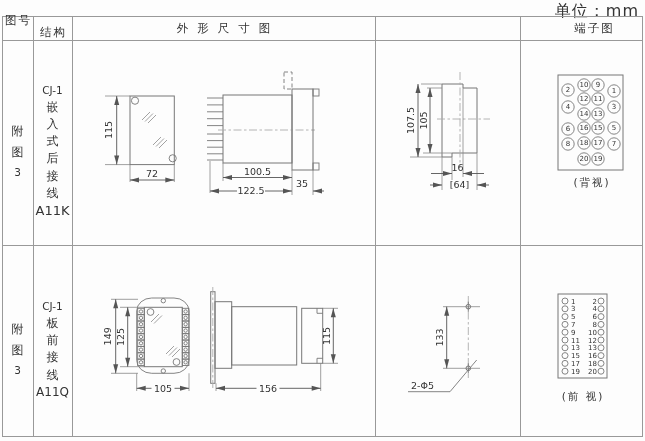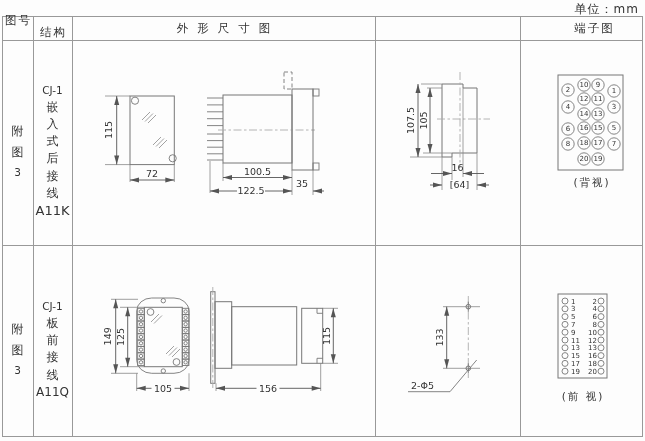--- a/index.html
+++ b/index.html
@@ -1,18 +1,18 @@
 <!DOCTYPE html>
 <html><head>
 <meta charset="utf-8">
 <style>
   html,body{margin:0;padding:0;background:#fff;}
   .sheet{position:relative;width:645px;height:441px;background:#fdfdfd;
          font-family:"DejaVu Sans","Liberation Sans",sans-serif;color:#333;overflow:hidden;}
-  .unit{position:absolute;top:1px;right:6px;font-size:12px;letter-spacing:1px;}
+  .unit{position:absolute;top:1px;right:6px;font-size:16px;letter-spacing:1px;}
   .frame{position:absolute;left:2px;top:16px;width:641px;height:421px;border:1px solid #999;box-sizing:border-box;}
   .vline{position:absolute;top:16px;width:1px;height:421px;background:#999;}
   .hline{position:absolute;left:2px;width:641px;height:1px;background:#999;}
   .cell{position:absolute;display:flex;align-items:center;justify-content:center;box-sizing:border-box;}
   .hdr{font-size:11.5px;color:#333;}
   .ls2{letter-spacing:2px;padding-left:2px;}
   .ls9{letter-spacing:9px;padding-left:9px;}
   .stack{display:flex;flex-direction:column;align-items:center;font-size:12px;margin-top:17px;}
   .stack div{line-height:1;}
   .gap8 div{margin:4.5px 0;}

